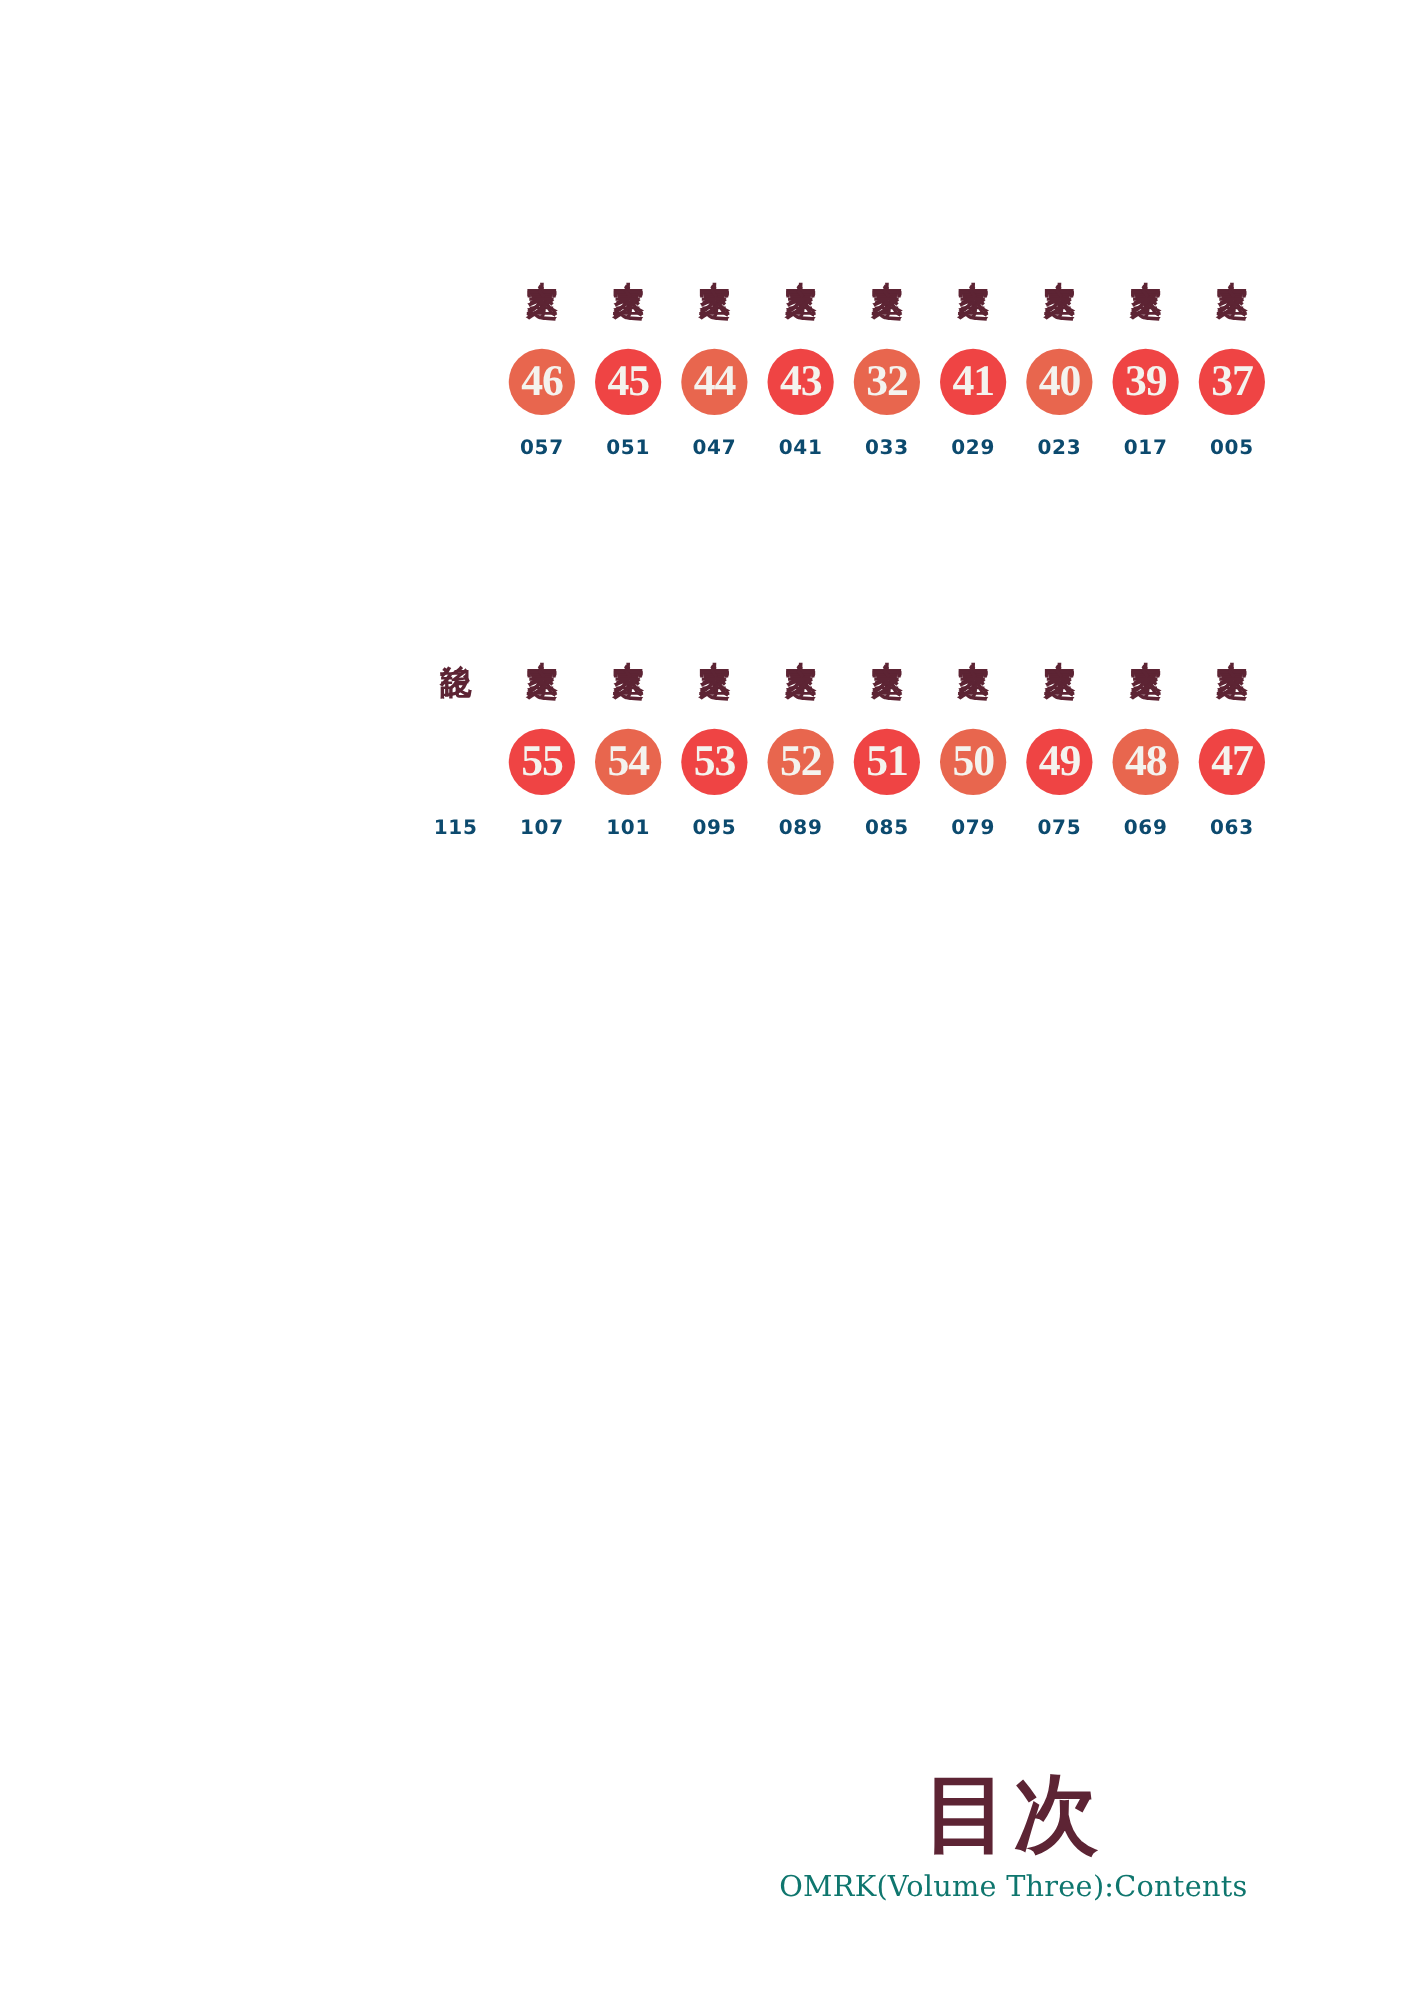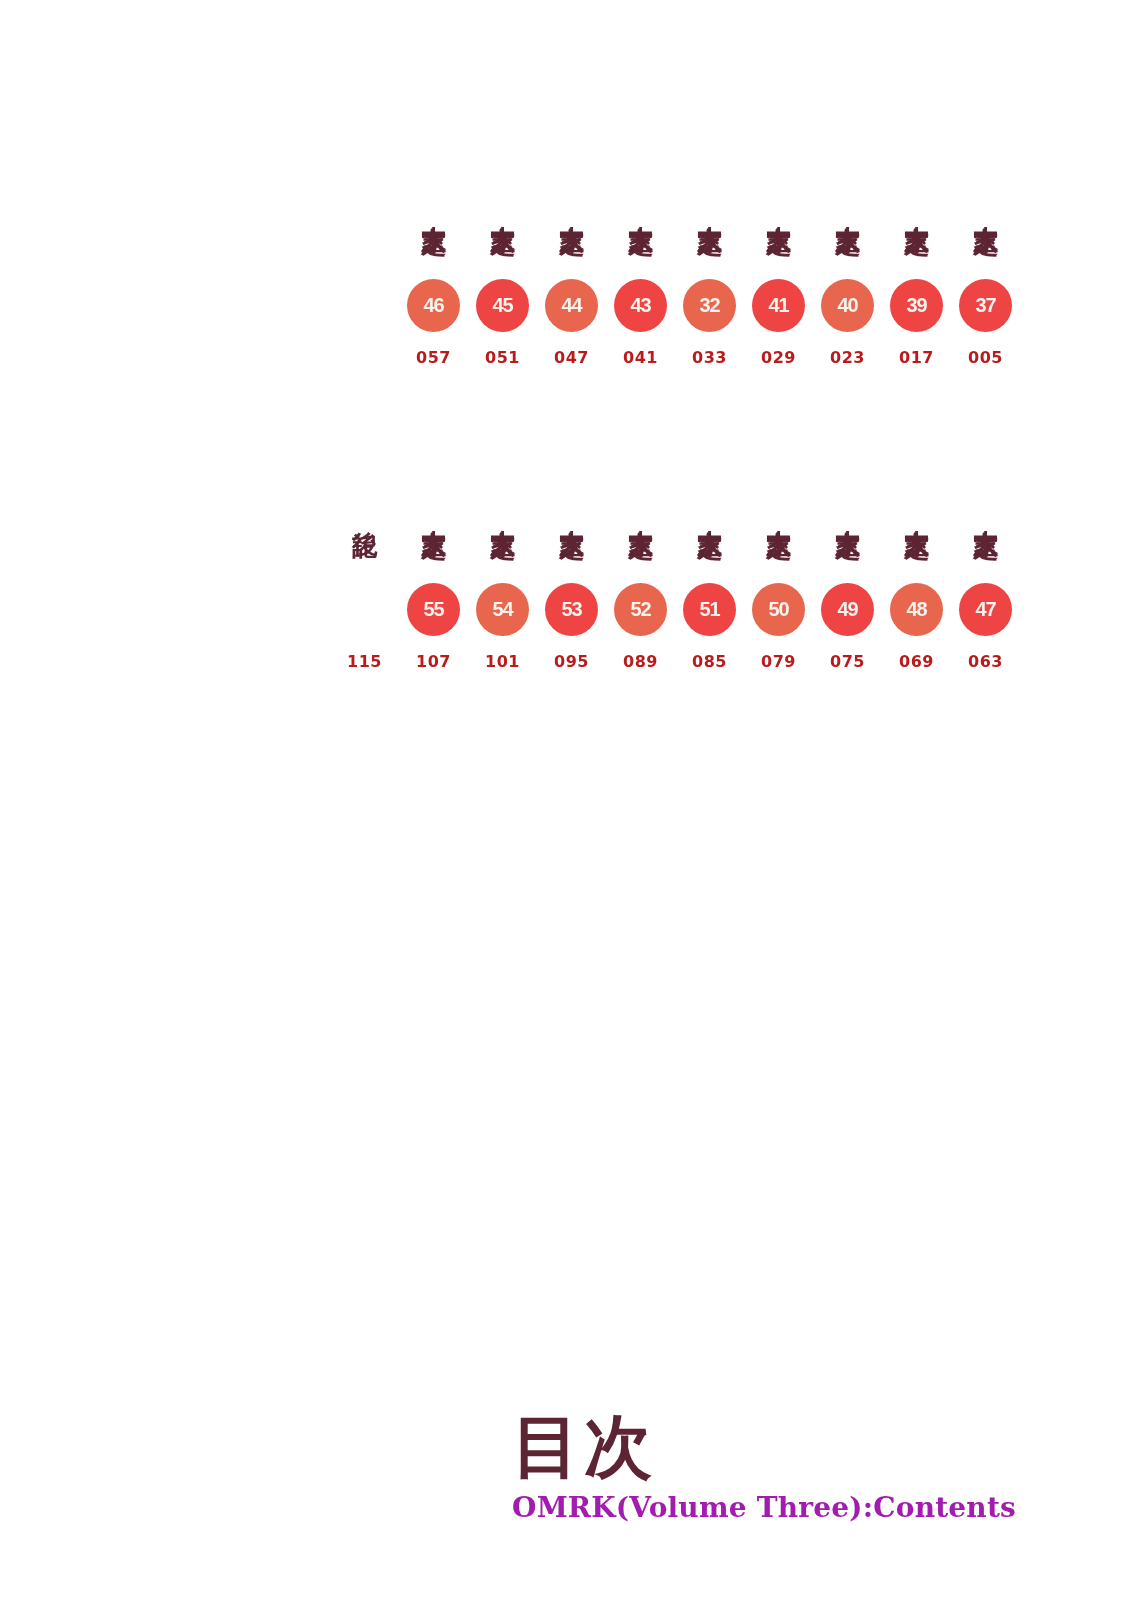--- a/index.html
+++ b/index.html
@@ -59,68 +59,68 @@
 
   
   .bubble {
     width: 53px;
     height: 53px;
     border-radius: 50%;
     margin-top: 11px;
     display: flex;
     align-items: center;
     justify-content: center;
-    font-family: Liberation Sans, sans-serif;
-    font-weight: 700;
-    font-size: 20px;
+    font-family: Liberation Serif, serif;
+    font-weight: 700;
+    font-size: 35px;
     line-height: 1;
     color: #f4f3ee;
     letter-spacing: -1px;
     box-sizing: border-box;
     padding-bottom: 2px;
   }
   .bubble.salmon { background: #e8664e; }
   .bubble.green  { background: #ef4444; }
   .bubble.empty  { background: transparent; }
 
   
   .pagenum {
     margin-top: 16px;
     font-family: "DejaVu Sans", "Liberation Sans", sans-serif;
     font-weight: 700;
     font-size: 16px;
     letter-spacing: 0.5px;
-    color: #b91c1c;
+    color: #0c4a6e;
   }
 
   
   #title-block {
     position: absolute;
-    right: 110px;
+    right: 128px;
     bottom: 78px;
-    text-align: left;
+    text-align: center;
     margin-left: 20px;
   }
   #title-jp {
     font-family: "DejaVu Serif", "Liberation Serif", serif;
     font-weight: 700;
     font-size: 68px;
     line-height: 1;
     letter-spacing: 4px;
     color: #5d2434;
     margin: 0;
     white-space: nowrap;
   }
   #title-en {
     font-family: "DejaVu Serif", "Liberation Serif", serif;
-    font-weight: 700;
-    font-size: 28px;
+    font-weight: 400;
+    font-size: 23px;
     line-height: 1;
     letter-spacing: 0.2px;
-    color: #a21caf;
+    color: #0f766e;
     margin: 14px 0 0 0;
     white-space: nowrap;
   }
 </style>
 </head>
 <body>
 
 <div id="page">
 
   <div id="row-1" class="toc-row">

